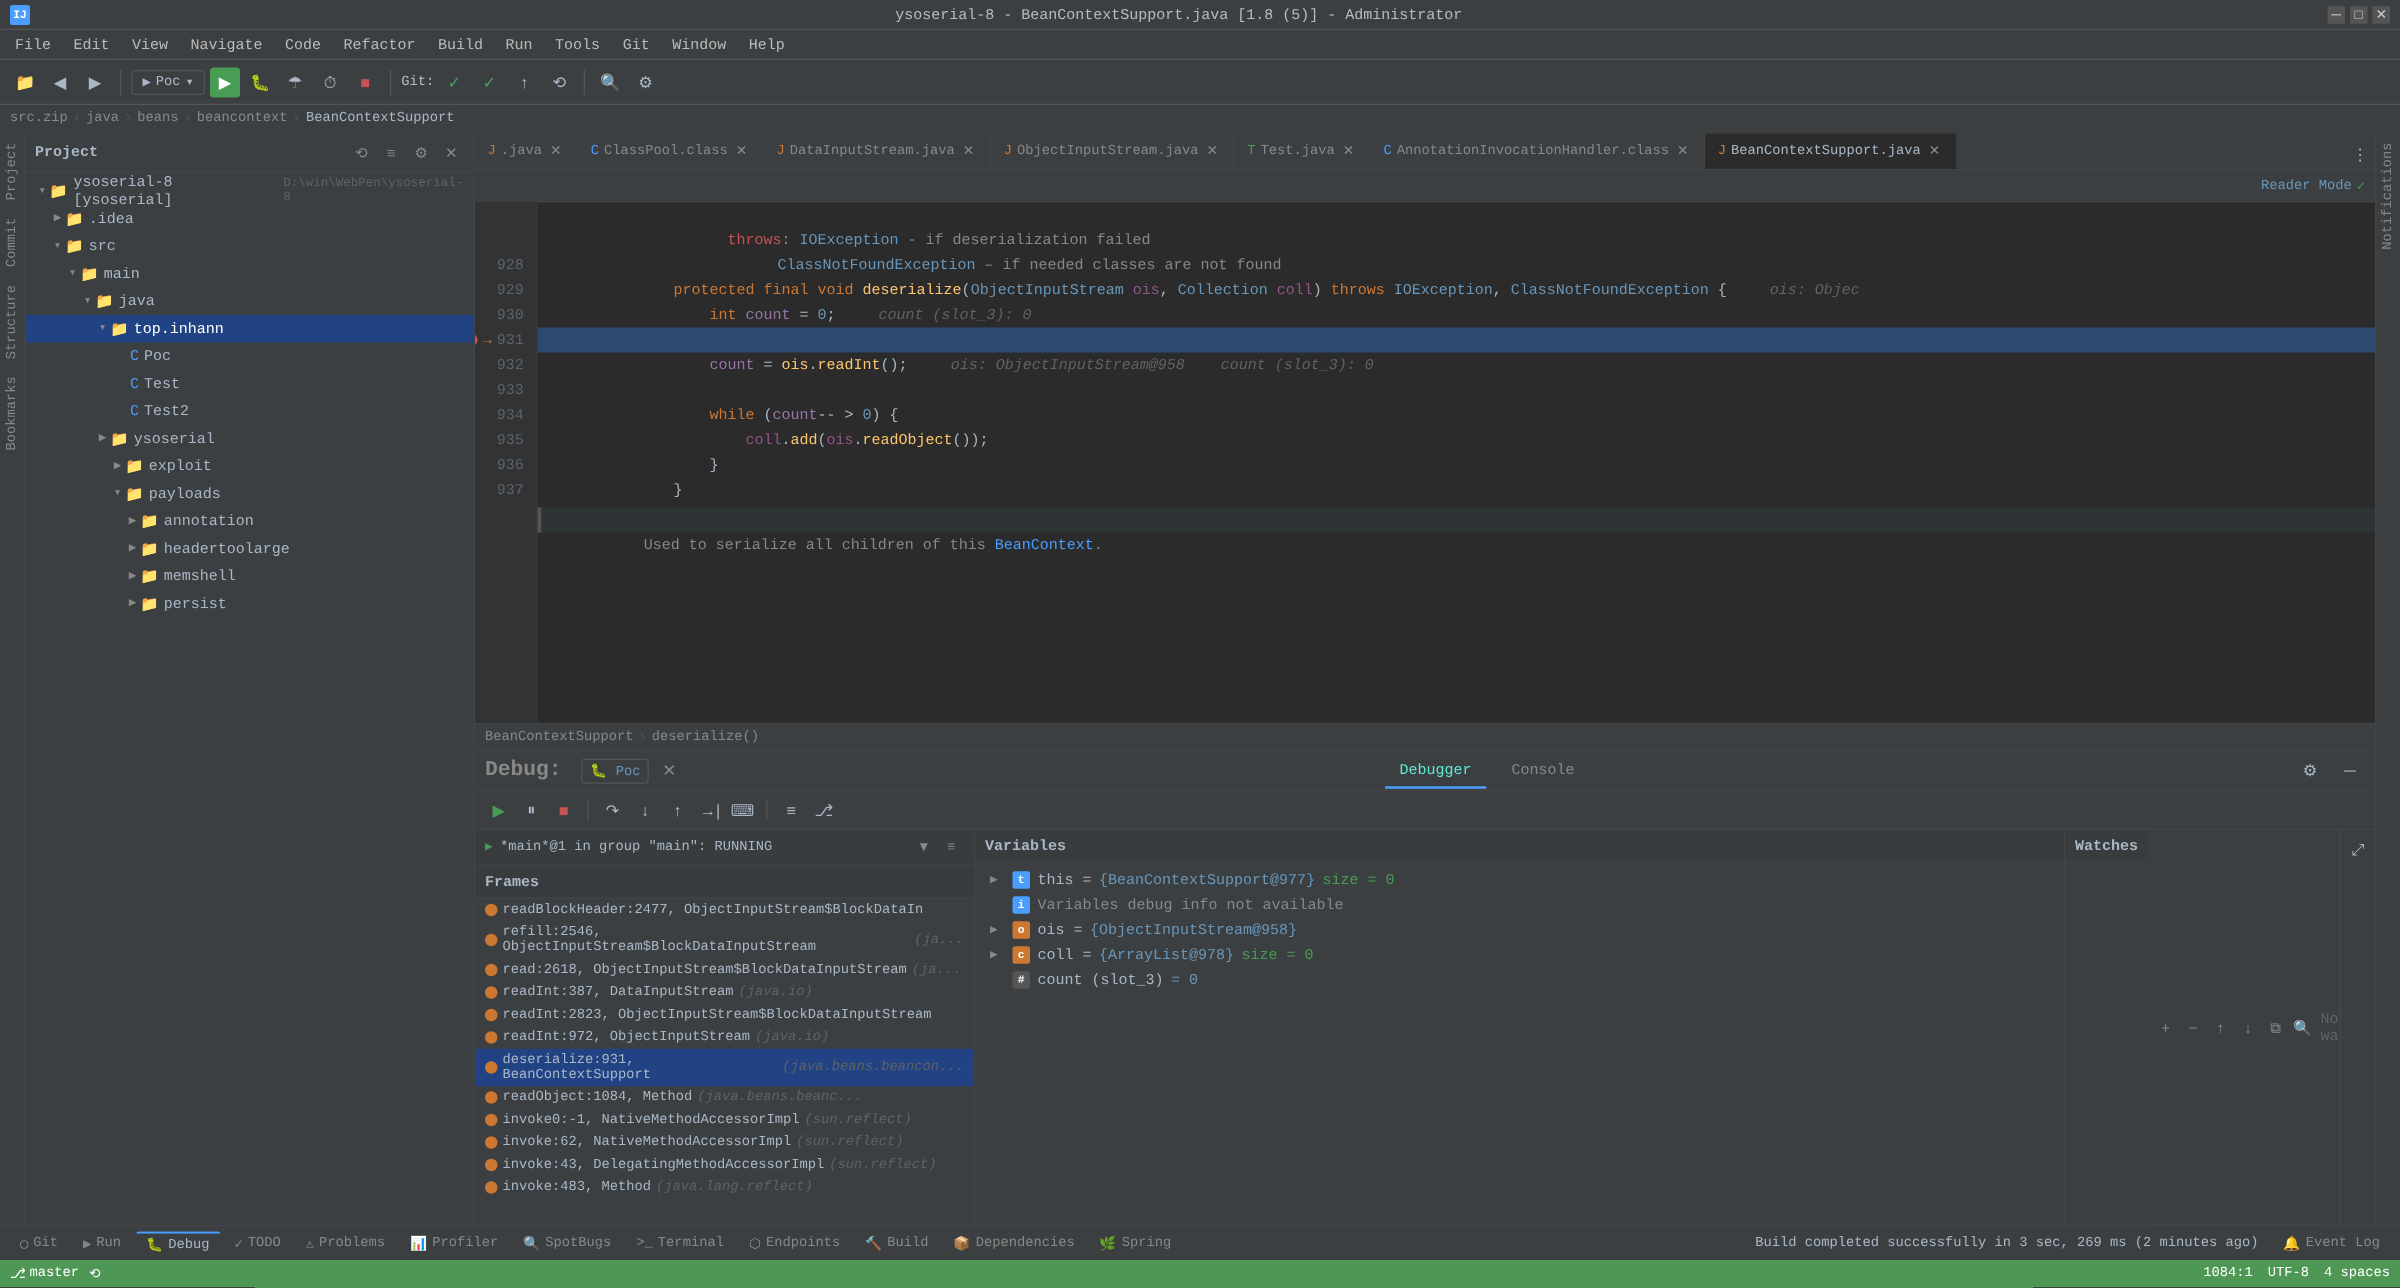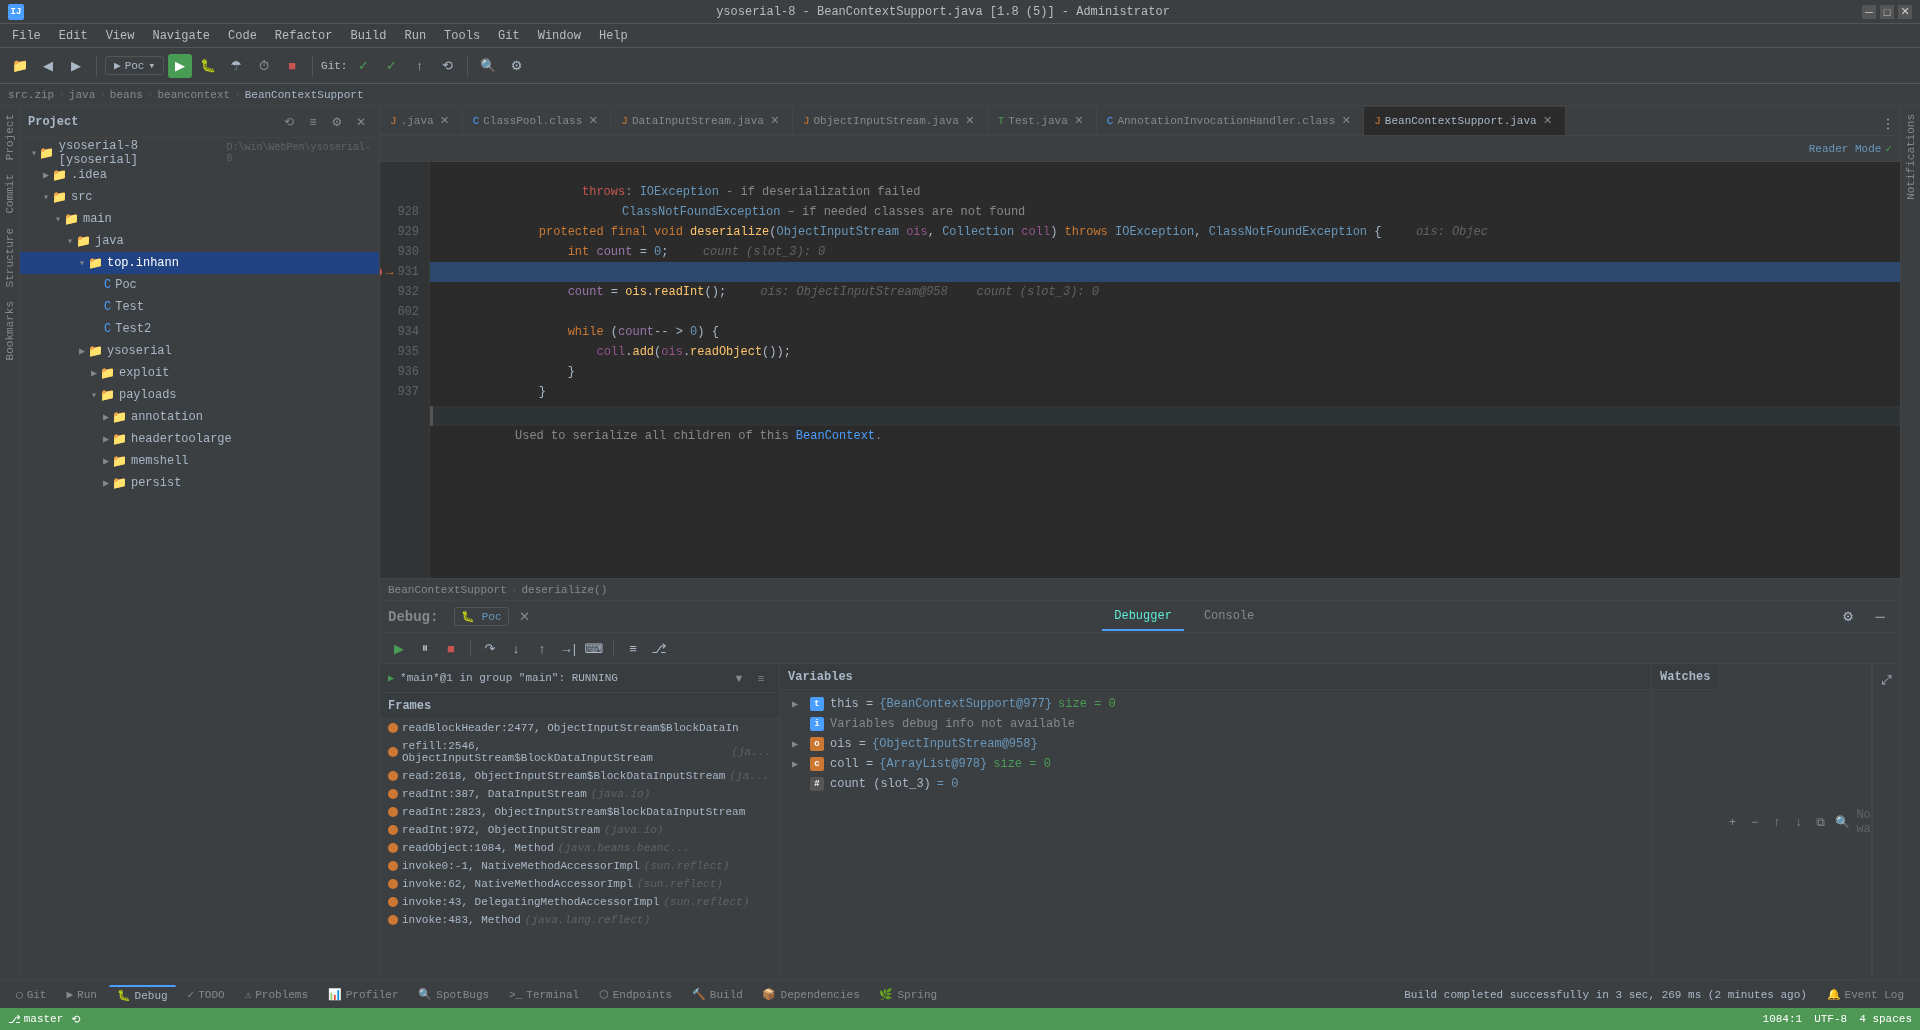--- a/index.html
+++ b/index.html
@@ -386,21 +386,21 @@
       cursor: pointer;
       font-size: 12px;
       color: #888;
       border-bottom: 2px solid transparent;
     }
     .debug-tab.active {
       color: #5eead4;
       border-bottom: 2px solid #4a9eff;
     }
     .debug-label {
-      font-size: 14px;
+      font-size: 17px;
       color: #888;
       font-weight: bold;
       margin-right: 8px;
     }
     .debug-run-name {
       font-size: 11px;
       color: #6897bb;
       background: #3c3f41;
       border: 1px solid #555;
       padding: 2px 6px;
@@ -937,21 +937,21 @@
           </div>
         <div class="line-number">
           <span class="breakpoint"></span>
           <span style="color:#cc7832;">→</span>
           <span>931</span>
         </div>
         <div class="line-number">
             <span>932</span>
           </div>
         <div class="line-number">
-            <span>602</span>
+            <span>933</span>
           </div>
         <div class="line-number">
             <span>934</span>
           </div>
         <div class="line-number">
             <span>935</span>
           </div>
         <div class="line-number">
             <span>936</span>
           </div>
@@ -1091,20 +1091,25 @@
             </div>
             <div class="frame-item">
               <div class="frame-icon orange"></div>
               <span class="frame-text">readInt:2823, ObjectInputStream$BlockDataInputStream</span>
             </div>
             <div class="frame-item">
               <div class="frame-icon orange"></div>
               <span class="frame-text">readInt:972, ObjectInputStream</span>
               <span class="frame-src"> (java.io)</span>
             </div>
+            <div class="frame-item selected">
+              <div class="frame-icon orange"></div>
+              <span class="frame-text">deserialize:931, BeanContextSupport</span>
+              <span class="frame-src"> (java.beans.beancon...</span>
+            </div>
             <div class="frame-item">
               <div class="frame-icon orange"></div>
               <span class="frame-text">readObject:1084, Method</span>
               <span class="frame-src"> (java.beans.beanc...</span>
             </div>
             <div class="frame-item">
               <div class="frame-icon orange"></div>
               <span class="frame-text">invoke0:-1, NativeMethodAccessorImpl</span>
               <span class="frame-src"> (sun.reflect)</span>
             </div>

